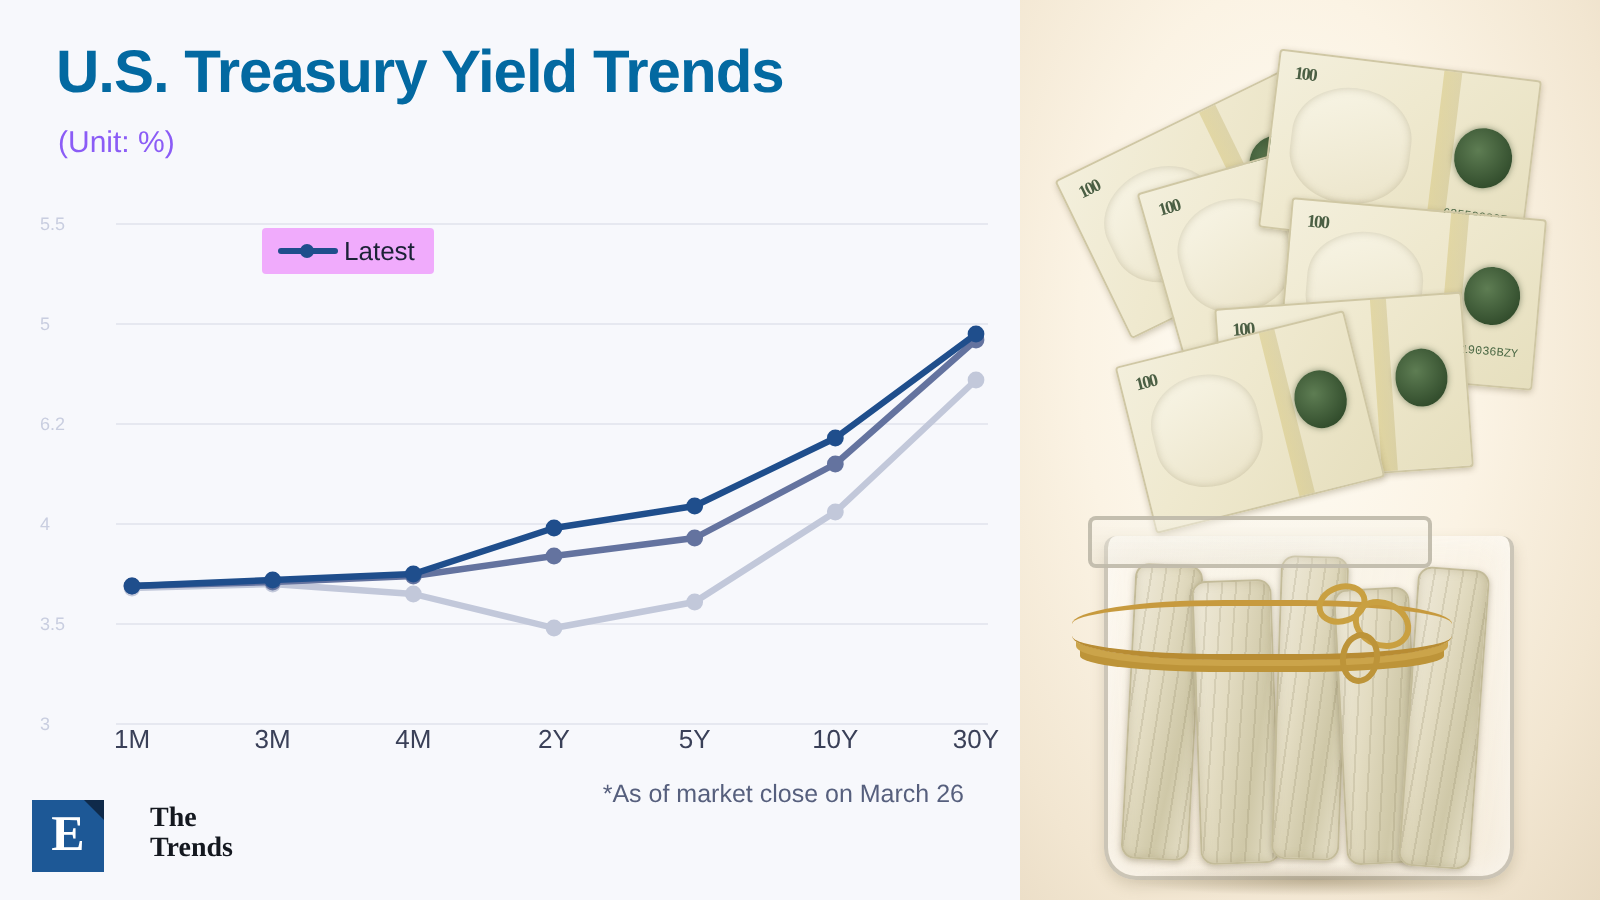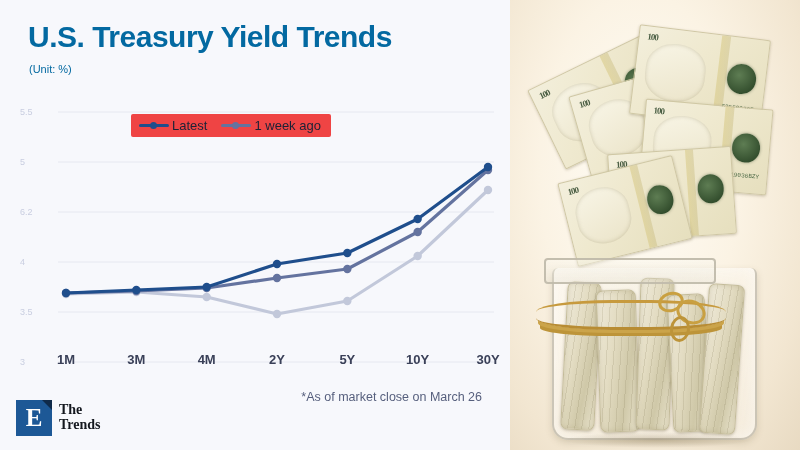--- a/index.html
+++ b/index.html
@@ -15,43 +15,43 @@
   
   .left-panel { position:absolute; left:0; top:0; width:510px; height:450px; background:#f7f8fc; }
 
   .page-title {
     position:absolute; left:28px; top:20px;
     font-size:30px; font-weight:bold; letter-spacing:-0.5px;
     color:#0369a1; white-space:nowrap;
   }
   .page-subtitle {
     position:absolute; left:29px; top:63px;
-    font-size:11px; color:#0369a1; white-space:nowrap;
+    font-size:15px; color:#8b5cf6; white-space:nowrap;
   }
 
   
   .chart-area { position:absolute; left:0; top:100px; width:510px; height:300px; }
   .chart-svg { position:absolute; left:0; top:0; }
 
   .ytick {
     position:absolute; right:0; width:40px; text-align:left;
     font-size:9px; color:#c9cee0; transform:translateY(-50%);
   }
   .ytick-wrap { position:absolute; left:20px; top:0; width:40px; height:300px; }
 
   .xtick {
     position:absolute; text-align:center; width:60px;
     font-size:13px; color:#3a4058; transform:translateX(-50%);
   }
-  .xtick-wrap { position:absolute; left:0; top:252px; width:472px; height:30px;font-weight:bold; }
+  .xtick-wrap { position:absolute; left:0; top:262px; width:472px; height:30px; }
 
   
   .legend {
     position:absolute; left:131px; top:14px;
-    background:#ef4444; padding:4px 10px 4px 8px;
+    background:#f0abfc; padding:4px 10px 4px 8px;
     display:flex; align-items:center; gap:14px;
     border-radius:2px;
   }
   .legend-item { display:flex; align-items:center; gap:3px; }
   .legend-swatch { position:relative; width:30px; height:10px; }
   .legend-swatch .bar { position:absolute; top:3.5px; left:0; width:30px; height:3px; border-radius:2px; }
   .legend-swatch .dot { position:absolute; top:1.5px; left:11px; width:7px; height:7px; border-radius:50%; }
   .legend-label { font-size:13px; color:#1b2236; white-space:nowrap; }
 
   
@@ -71,21 +71,21 @@
   .logo-mark .glyph {
     font-family:"Liberation Serif", serif; font-weight:bold;
     font-size:25px; color:#ffffff; line-height:1; margin-top:-1px;
   }
   .logo-mark .flag {
     position:absolute; top:0; right:0; width:0; height:0;
     border-top:10px solid #0f2a4a; border-left:10px solid transparent;
   }
   .logo-text {
     font-family:"Liberation Serif", serif; font-weight:bold;
-    font-size:14px; line-height:1.05; color:#14181f;
+    font-size:14px; line-height:1.05; color:#14181f;margin-left:16px;
   }
 
   
   .photo { position:absolute; left:510px; top:0; width:290px; height:450px; overflow:hidden;
            background:radial-gradient(ellipse at 45% 38%, #fffdf6 0%, #fbf3e4 45%, #f2e6d1 78%, #e8dac2 100%); }
   .photo-inner { position:absolute; inset:0; }
 
   .bill {
     position:absolute; background:
       linear-gradient(135deg,#f3efdc 0%, #efe9cf 40%, #e6dfbe 100%);
@@ -231,27 +231,20 @@
         </div>
 
       <div class="legend" id="legend">
           <div class="legend-item">
             <span class="legend-swatch">
               <span class="bar" style="background: rgb(31, 78, 140);"></span>
               <span class="dot" style="background: rgb(31, 78, 140);"></span>
             </span>
             <span class="legend-label">Latest</span>
           </div>
-          <div class="legend-item">
-            <span class="legend-swatch">
-              <span class="bar" style="background: rgb(100, 115, 159);"></span>
-              <span class="dot" style="background: rgb(100, 115, 159);"></span>
-            </span>
-            <span class="legend-label">1 week ago</span>
-          </div>
         </div>
     </div>
 
     <div class="footnote line1">*As of market close on March 26</div>
 
     <div class="logo">
       <div class="logo-mark">
         <span class="glyph">E</span>
         <span class="flag"></span>
       </div>

